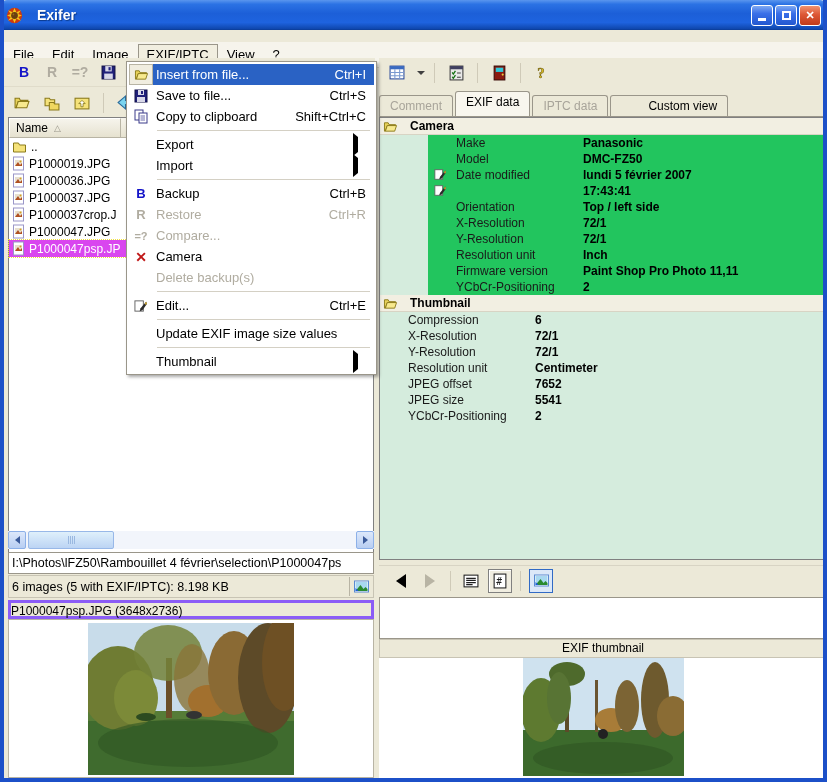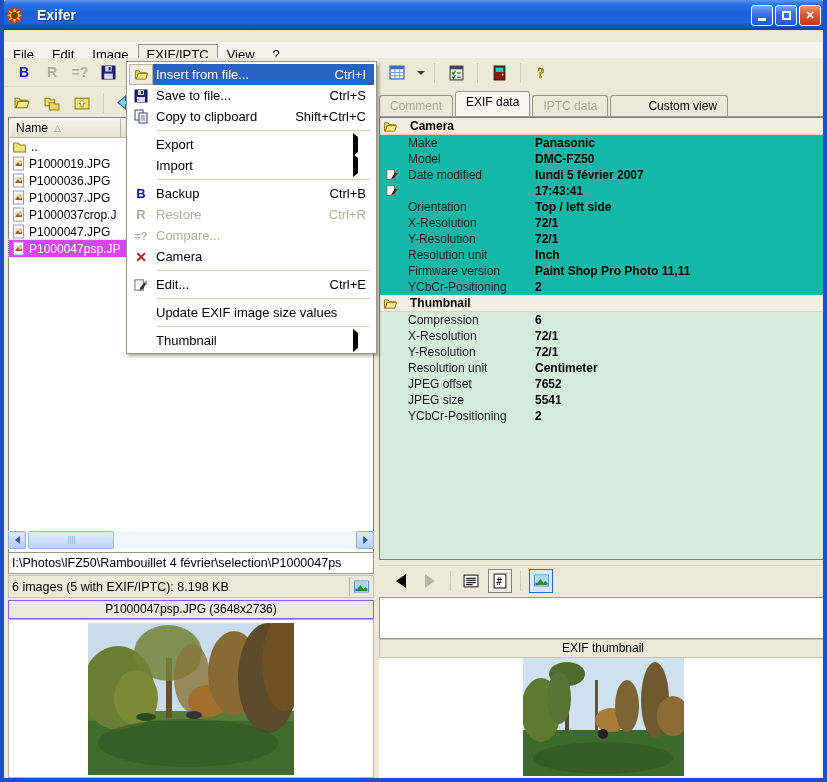--- a/index.html
+++ b/index.html
@@ -77,31 +77,31 @@
   
   .pathbar { position:absolute; top:552px; left:4px; width:366px; height:22px; background:#fff;
     border:1px solid #9a968a; display:flex; align-items:center; padding-left:3px; font-size:12.5px; overflow:hidden; white-space:nowrap; }
   .statusbar { position:absolute; top:575px; left:4px; width:366px; height:23px; background:#ece9d8;
     border:1px solid #c8c4b4; display:flex; align-items:center; padding-left:3px; font-size:12.5px; }
   .statusbar .imgbtn { margin-left:auto; width:24px; height:19px; border-left:1px solid #b8b4a4;
     display:flex; align-items:center; justify-content:center; }
 
   
   .prevhead { position:absolute; top:600px; left:4px; width:366px; height:19px; background:#ece9d8;
-    border:1px solid #8b5cf6; text-align:center; line-height:17px; }
+    border:3px solid #8b5cf6; line-height:17px; }
   .prevarea { position:absolute; top:619px; left:4px; width:366px; height:159px; background:#fff;
     border:1px solid #b8b4a4; display:flex; align-items:center; justify-content:center; }
   .photo-l { width:206px; height:152px; }
 
   
   .exifpanel { position:absolute; top:117px; left:375px; width:448px; height:443px;
     border:1px solid #808080; background:#d5ecdd; overflow:hidden; }
   .sechead { height:17px; background:#f2efe2; border-bottom:1px solid #d8d4c4; display:flex; align-items:center;
     gap:12px; padding-left:3px; font-weight:bold; }
-  .sec-camera .rows { background:#14b8a6; }
+  .sec-camera .rows { background:#22c55e;margin-left:48px; }
   .sec-thumb .rows { background:#d5ecdd; }
   .xrow { height:16px; display:flex; align-items:center; position:relative; }
   .xlabel { margin-left:28px; width:127px; color:#1a1a1a; }
   .xvalue { font-weight:bold; }
   .editicon { position:absolute; left:6px; top:1px; }
 
   
   .tbar-rb { position:absolute; top:565px; left:375px; width:448px; height:30px; background:#ece9d8;
     border-top:1px solid #d8d4c4; display:flex; align-items:center; gap:5px; padding-left:10px; }
   .tri-l { width:0;height:0;border-top:7px solid transparent;border-bottom:7px solid transparent;border-right:10px solid #000; }
@@ -653,20 +653,26 @@
         </span>
     </div>
     <div class="mrow">
       <span class="micon">
           <span class="redx">✕</span>
         </span>
       <span class="mtext">
           <span>Camera</span>
         </span>
     </div>
+    <div class="mrow disabled">
+      <span class="micon"></span>
+      <span class="mtext">
+          <span>Delete backup(s)</span>
+        </span>
+    </div>
     <div class="msep"></div>
     <div class="mrow">
       <span class="micon">
           <svg width="14" height="14" viewBox="0 0 15 15">
             <use href="#ic-edit"></use>
           </svg>
         </span>
       <span class="mtext">
           <span>Edit...</span>
           <span class="mshort">Ctrl+E</span>

